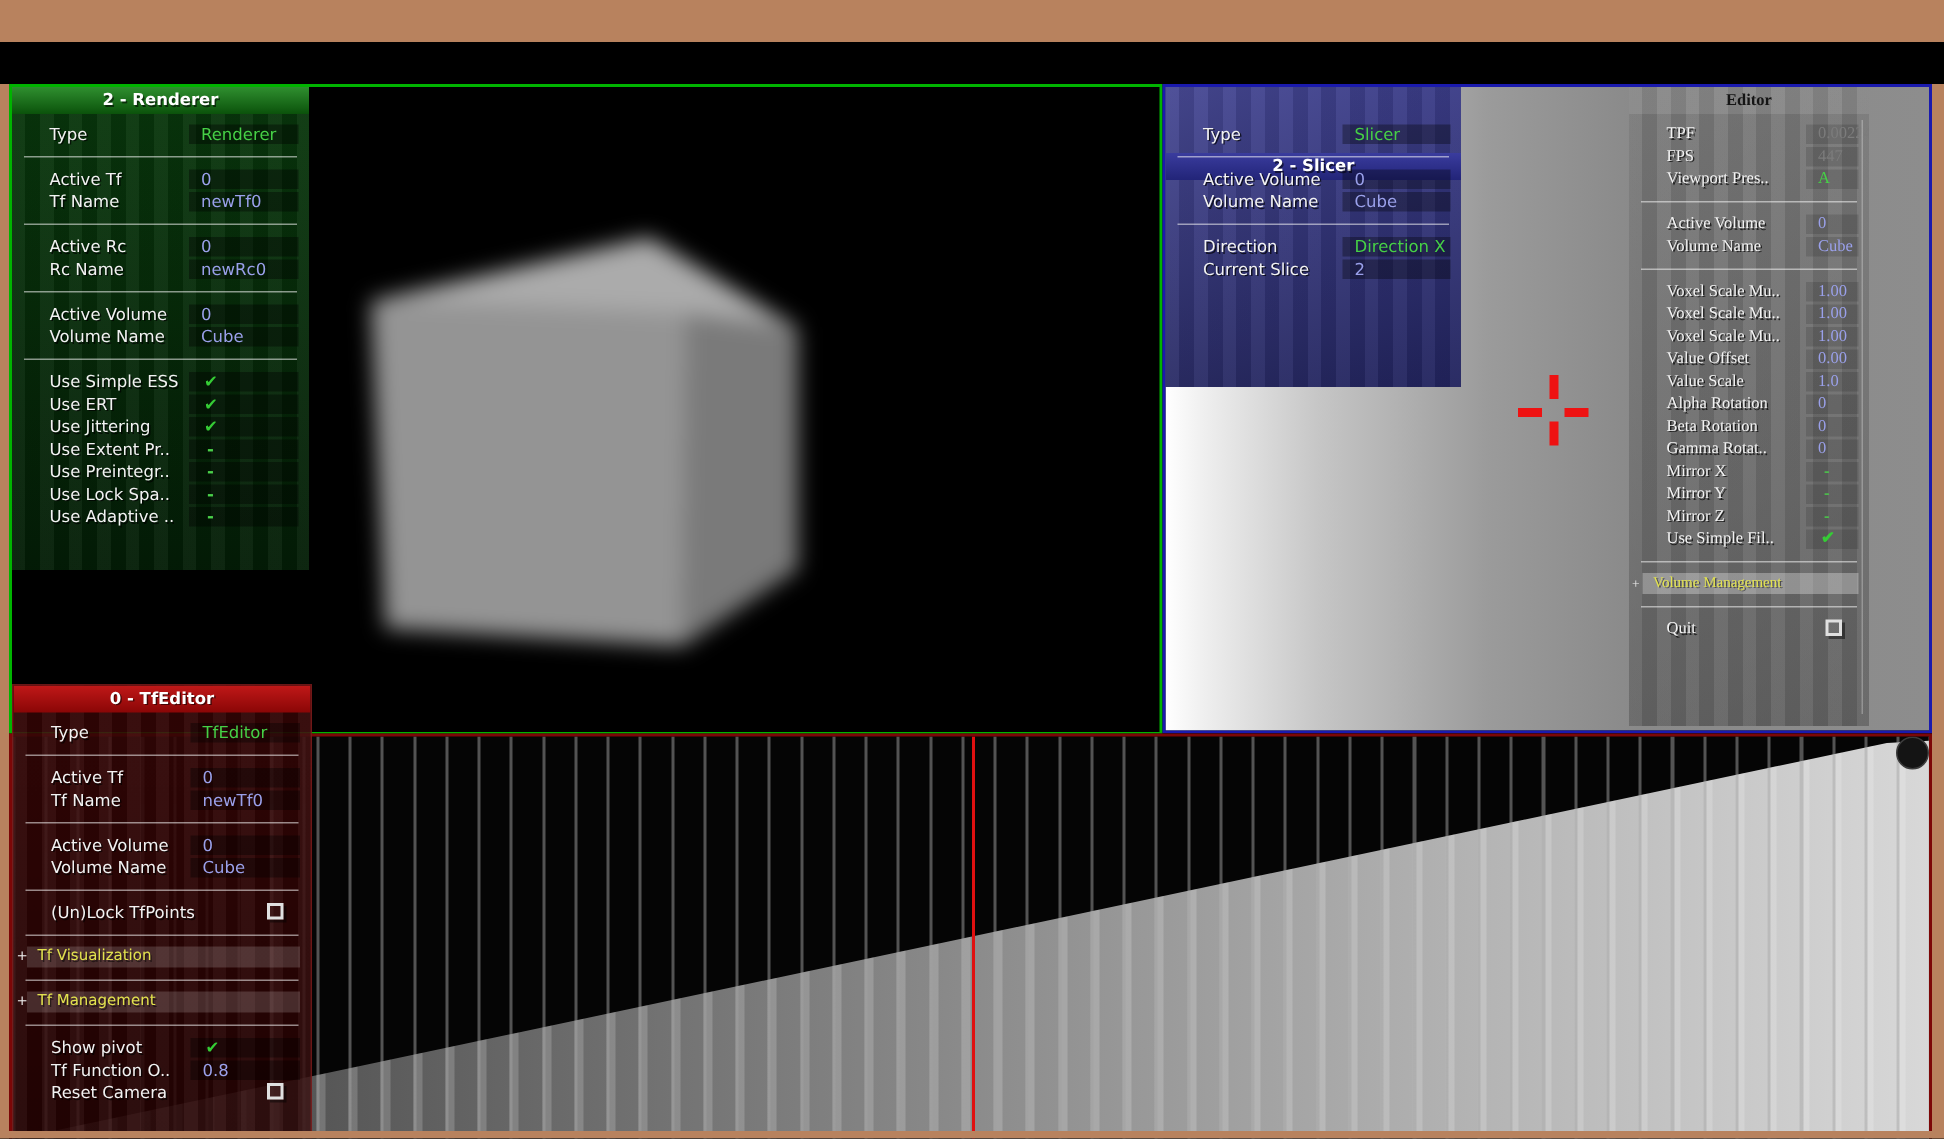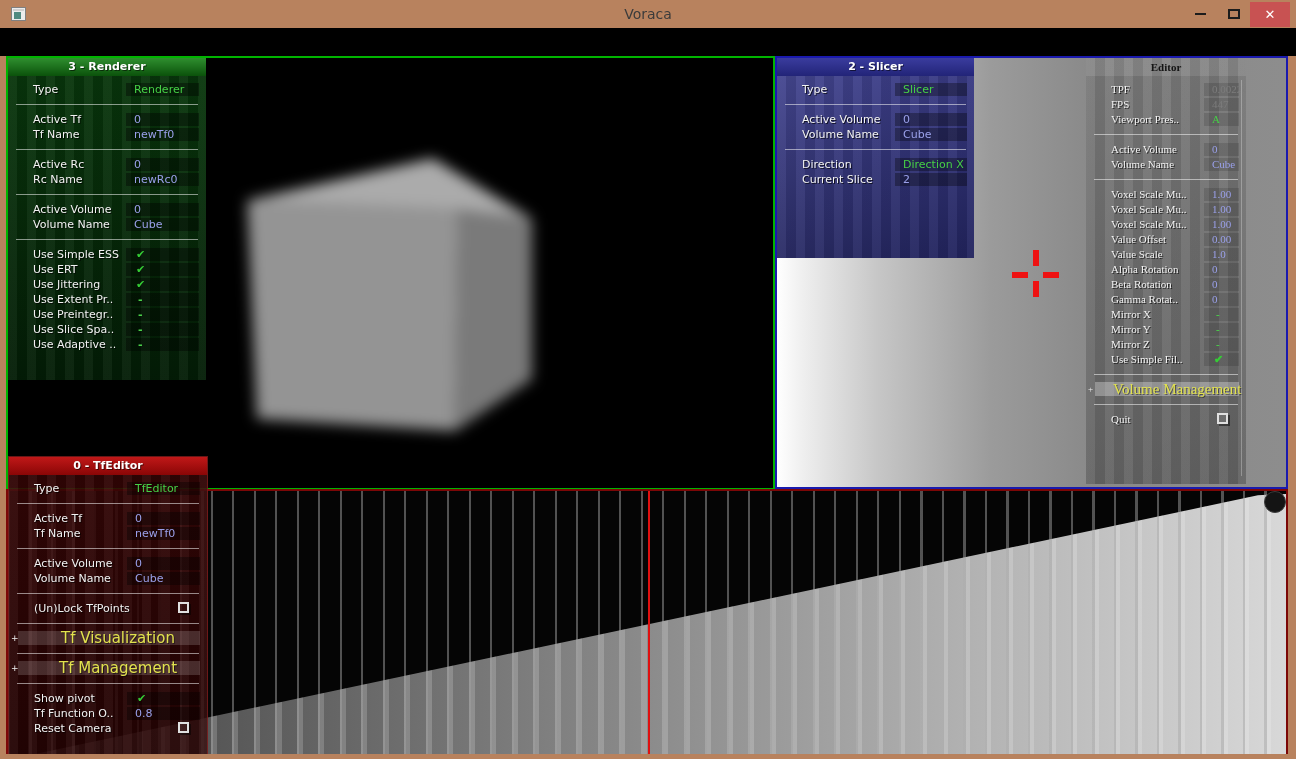--- a/index.html
+++ b/index.html
@@ -70,61 +70,45 @@
   .v-blue{color:#9aa0ea;} .v-green{color:#46d046;} .v-gray{color:#7c7c7c;}
   .ckmark{display:block;padding-left:10px;font-size:11px;line-height:13px;color:#35cc35;font-weight:bold;}
   .dashmark{display:block;padding-left:12px;font-size:11px;line-height:13px;color:#4ad04a;font-weight:bold;}
   .sqbtn{position:absolute;right:18px;top:1px;width:11px;height:11px;border:2px solid #e0e0e0;
     box-shadow:2px 2px 0 rgba(0,0,0,.45);background:transparent;}
   .sep{position:relative;height:15px;}
   .sep::after{content:"";position:absolute;left:8px;right:8px;top:7px;height:1px;background:rgba(245,245,245,.55);}
   .group-row{position:relative;height:15px;}
   .plus{position:absolute;left:2px;top:0;width:8px;font-size:9px;line-height:15px;color:#eee;}
   .gbar{position:absolute;left:9px;right:7px;top:0;height:14px;background:rgba(255,255,255,.16);
-    color:#e2e24e;font-size:15px;line-height:14px;padding-left:18px;white-space:nowrap;
-    text-shadow:1px 1px 0 rgba(0,0,0,.5);text-align:center;}
+    color:#e2e24e;font-size:10px;line-height:14px;padding-left:7px;white-space:nowrap;
+    text-shadow:1px 1px 0 rgba(0,0,0,.5);}
   
   .renderer-panel{left:8px;top:30px;width:198px;height:322px;
     background:linear-gradient(to bottom,rgba(9,58,13,.95),rgba(3,30,6,.95));--box:rgba(0,0,0,.38);}
   .renderer-panel .phead{background:linear-gradient(#2f8f2f,#0b520b);}
   .slicer-panel{left:777px;top:30px;width:197px;height:200px;
     background:linear-gradient(to bottom,rgba(40,42,130,.85),rgba(20,22,86,.9));--box:rgba(0,0,0,.32);}
-  .slicer-panel .phead{background:linear-gradient(#3a3c9e,#222478);}
+  .slicer-panel .phead{background:linear-gradient(#3a3c9e,#222478);margin-top:44px;}
   .editor-panel{left:1086px;top:30px;width:160px;height:426px;
     background:linear-gradient(155deg,rgba(90,90,90,.30),rgba(60,60,60,.5));font-family:Liberation Serif, serif;--box:rgba(0,0,0,.13);}
   .editor-panel .phead{background:rgba(255,255,255,.10);color:#151515;text-shadow:none;}
   .editor-panel .gbar{background:rgba(255,255,255,.30);}
   .editor-panel::after{content:"";position:absolute;right:4px;top:22px;bottom:8px;width:1px;
     background:rgba(255,255,255,.28);z-index:3;}
   .tf-panel{left:8px;top:428px;width:200px;height:321px;
     background:linear-gradient(to bottom,rgba(56,5,5,.88),rgba(40,2,2,.84));--box:rgba(0,0,0,.36);
     border:1px solid rgba(190,50,50,.45);border-bottom:2px solid #bf3030;}
   .tf-panel .phead{background:linear-gradient(#c01818,#8a0606);}
 </style>
 </head>
 <body>
 
 <div class="window">
 
-  <div class="titlebar">
-    <div class="app-icon">
-      <div class="ic-bar"></div>
-      <div class="ic-in"></div>
-    </div>
-    <div class="win-title">Voraca</div>
-    <div class="win-controls">
-      <div class="wbtn">
-        <div class="glyph-min"></div>
-      </div>
-      <div class="wbtn">
-        <div class="glyph-max"></div>
-      </div>
-      <div class="wbtn-close">✕</div>
-    </div>
-  </div>
 
   <div class="bodyarea">
 
     <div class="vp renderer-vp">
       <div class="cube">
         <div class="face f-top"></div>
         <div class="face f-right"></div>
         <div class="face f-front"></div>
       </div>
     </div>
@@ -138,21 +122,21 @@
 
     <div class="vp tf-vp">
       <div class="tf-ramp"></div>
       <div class="tf-stripes"></div>
       <div class="tf-redline"></div>
       <div class="tf-pivot"></div>
     </div>
 
     <div class="panel renderer-panel">
       <div class="stripes"></div>
-      <div class="phead">3 - Renderer</div>
+      <div class="phead">2 - Renderer</div>
       <div class="rows">
           <div class="row">
             <span class="lbl">Type</span>
             <span class="vbox">
               <span class="val v-green">Renderer</span>
             </span>
           </div>
           <div class="sep"></div>
           <div class="row">
             <span class="lbl">Active Tf</span>
@@ -217,21 +201,21 @@
               <span class="dashmark">-</span>
             </span>
           </div>
           <div class="row">
             <span class="lbl">Use Preintegr..</span>
             <span class="vbox">
               <span class="dashmark">-</span>
             </span>
           </div>
           <div class="row">
-            <span class="lbl">Use Slice Spa..</span>
+            <span class="lbl">Use Lock Spa..</span>
             <span class="vbox">
               <span class="dashmark">-</span>
             </span>
           </div>
           <div class="row">
             <span class="lbl">Use Adaptive ..</span>
             <span class="vbox">
               <span class="dashmark">-</span>
             </span>
           </div>

